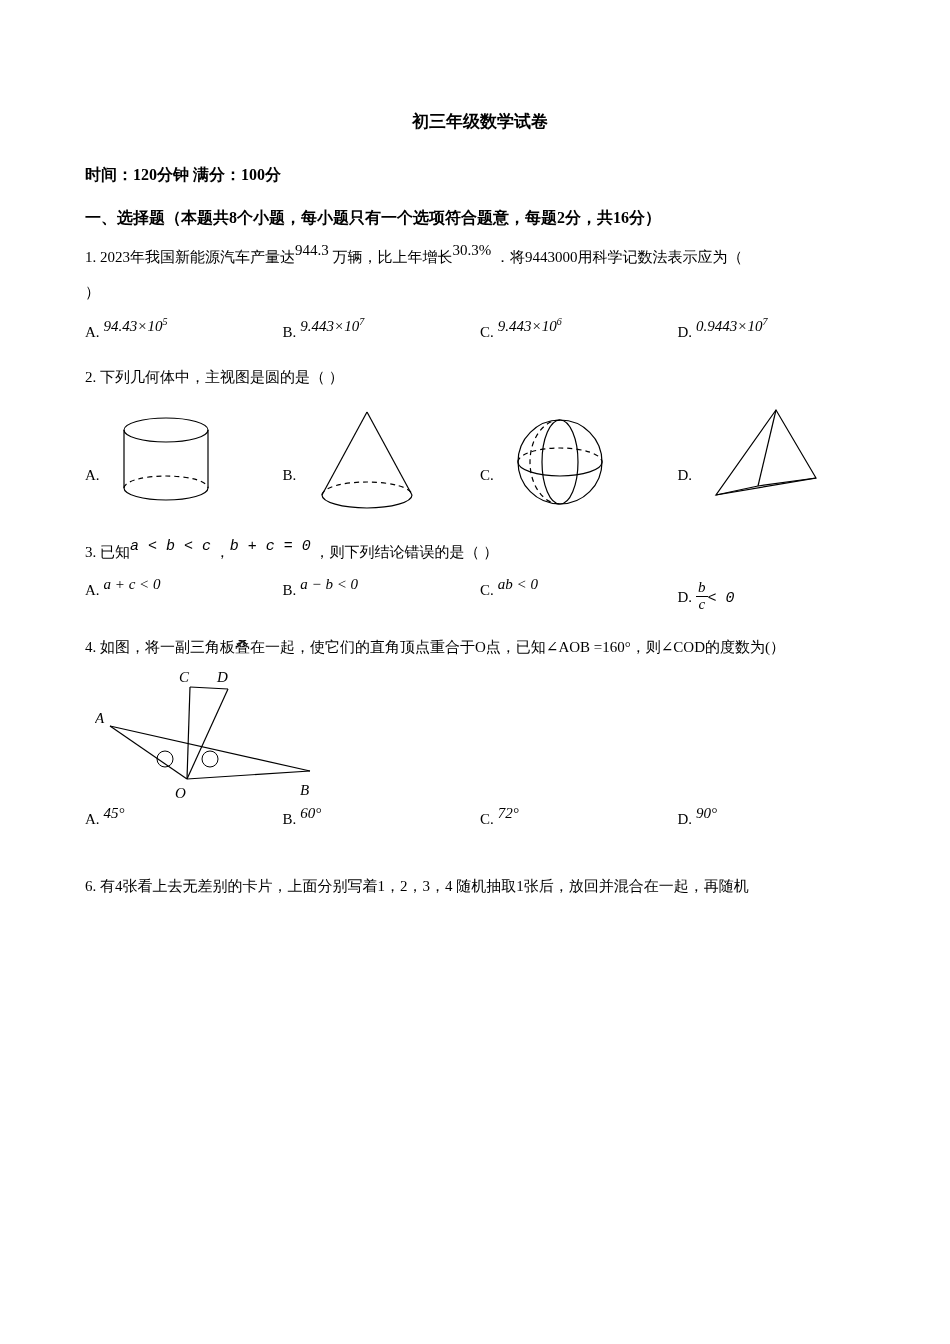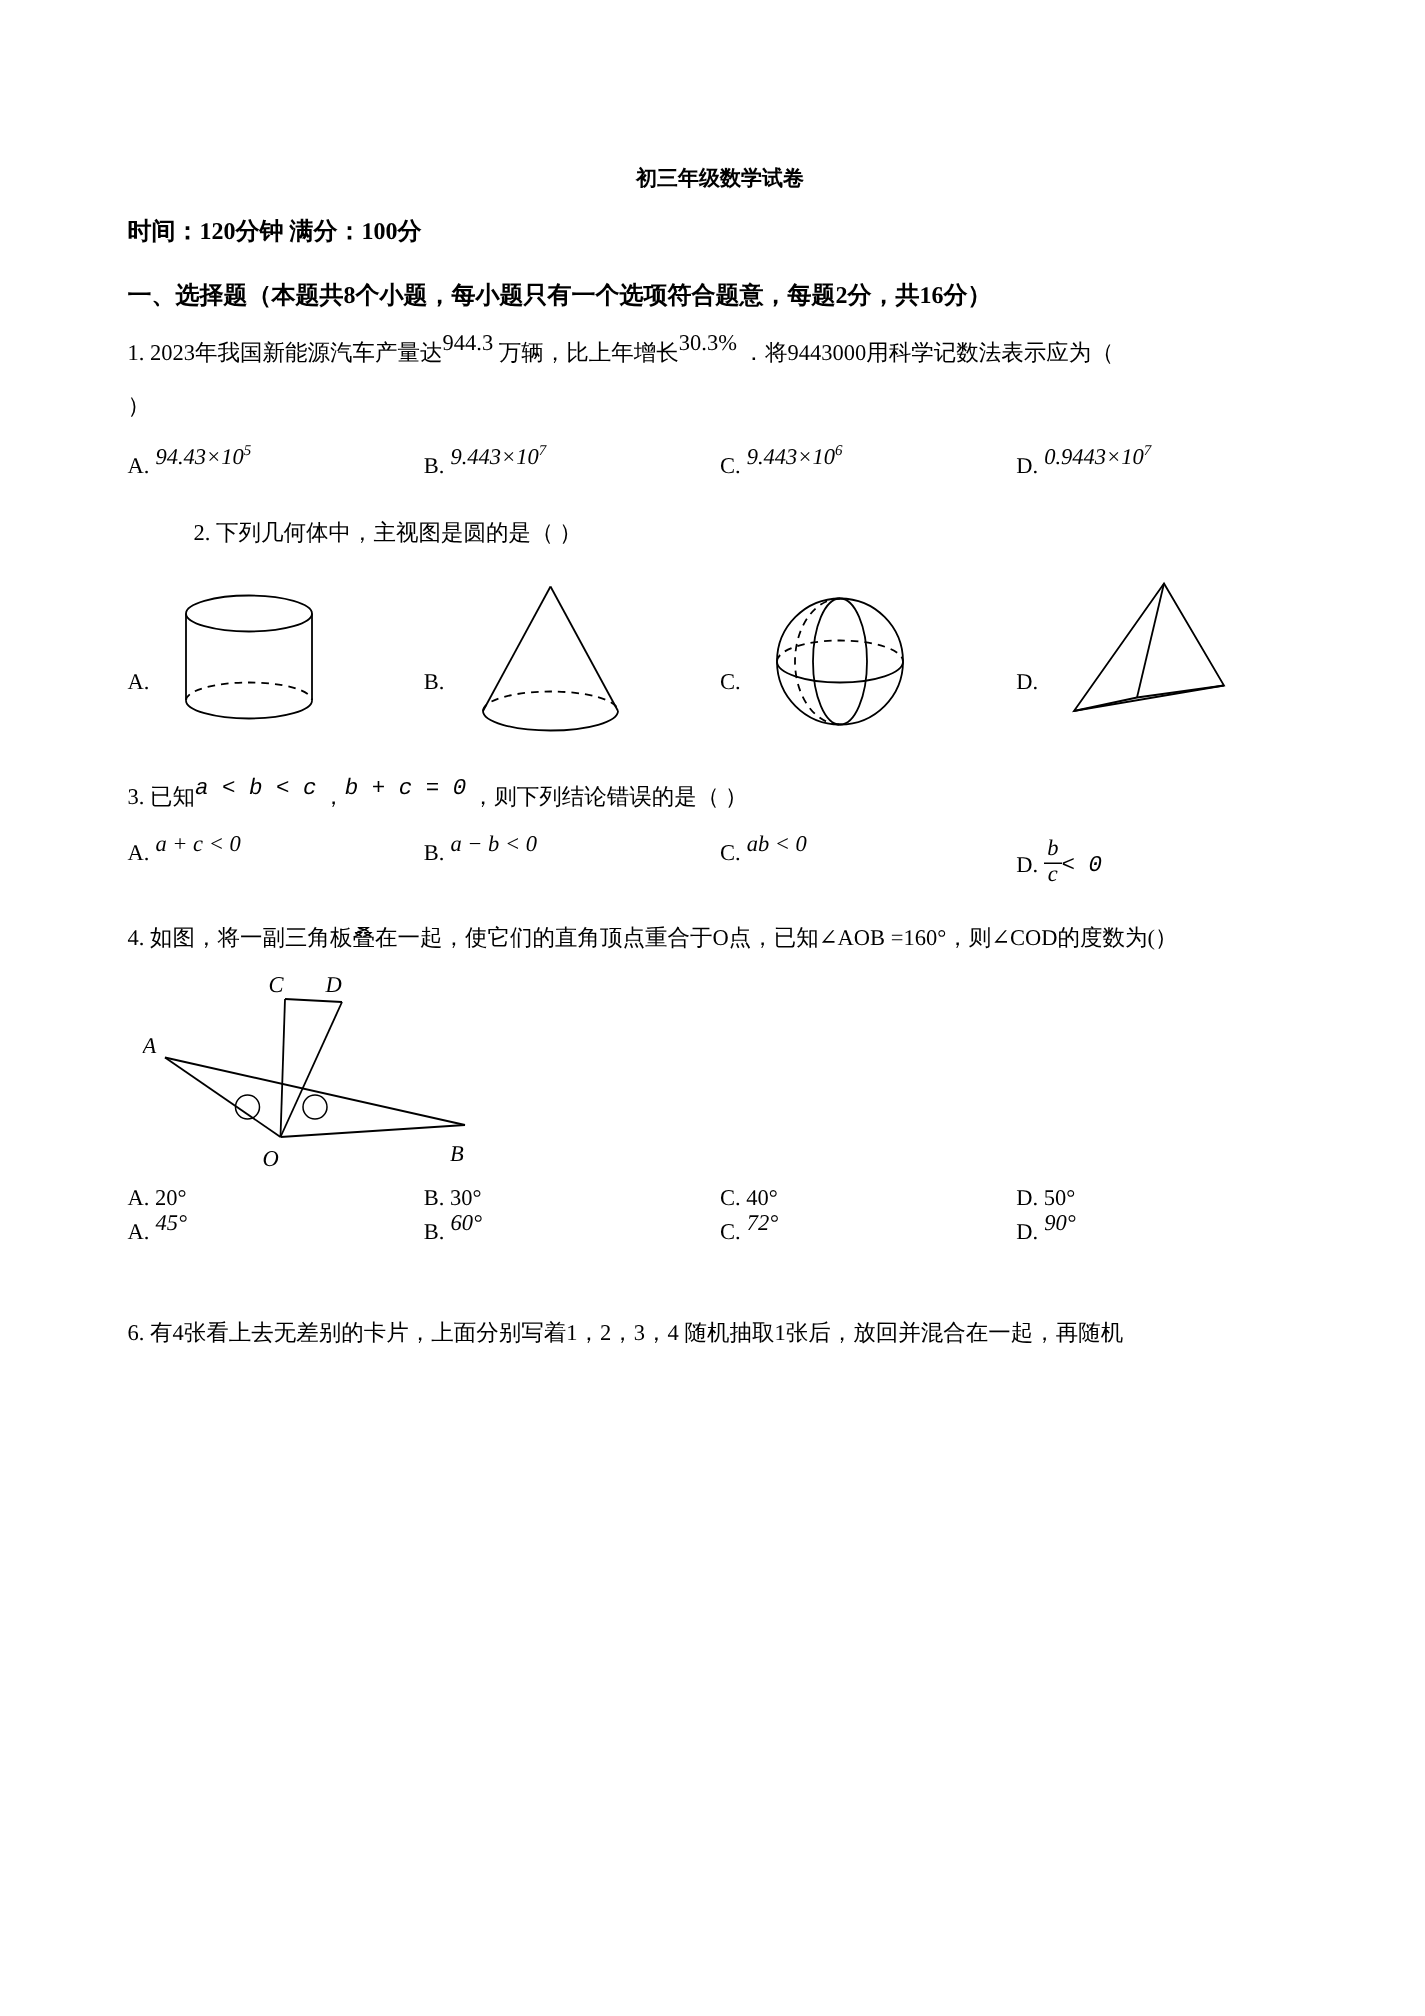--- a/index.html
+++ b/index.html
@@ -30,23 +30,23 @@
   }
   .title1 {
     font-weight: bold;
     font-size: 23px;
     text-align: center;
     letter-spacing: 0.5px;
     margin: 0 0 26px 0;
   }
   .title2 {
     font-weight: bold;
-    font-size: 14px;
+    font-size: 17px;
     text-align: center;
-    margin: 0 0 16px 0;
+    margin: 0 0 32px 0;
   }
   .title3 {
     font-weight: bold;
     font-size: 16px;
     text-align: left;
     margin: 0 0 22px 0;
   }
   .section-head {
     font-weight: bold;
     font-size: 16px;
@@ -152,21 +152,21 @@
         <span class="lbl">B.</span><span class="val">9.443×10</span><span class="val sup">7</span>
       </div>
       <div class="opt">
         <span class="lbl">C.</span><span class="val">9.443×10</span><span class="val sup">6</span>
       </div>
       <div class="opt">
         <span class="lbl">D.</span><span class="val">0.9443×10</span><span class="val sup">7</span>
       </div>
     </div>
 
-    <div class="q" style="margin-top:22px;margin-left:44px;">
+    <div class="q" style="margin-top:22px;">
       <span>2.</span>
       <span>下列几何体中，主视图是圆的是（          ）</span>
     </div>
 
     <div class="figrow">
       <div class="figcell">
         <span class="lbl">A.</span>
         <span>
           <svg width="120" height="120" viewBox="0 0 120 120">
             <ellipse cx="60" cy="30" rx="42" ry="12" fill="none" stroke="#000" stroke-width="1.2"></ellipse>
@@ -255,38 +255,20 @@
         <circle cx="115" cy="88" r="8" fill="none" stroke="#000" stroke-width="1"></circle>
 
         <text x="84" y="11" font-size="15" font-style="italic" font-family="Liberation Serif, serif">C</text>
         <text x="122" y="11" font-size="15" font-style="italic" font-family="Liberation Serif, serif">D</text>
         <text x="0" y="52" font-size="15" font-style="italic" font-family="Liberation Serif, serif">A</text>
         <text x="80" y="127" font-size="15" font-style="italic" font-family="Liberation Serif, serif">O</text>
         <text x="205" y="124" font-size="15" font-style="italic" font-family="Liberation Serif, serif">B</text>
       </svg>
     </div>
 
-    <div class="optline">
-      <div class="opt">
-        <span>A.</span>
-        <span>20°</span>
-      </div>
-      <div class="opt">
-        <span>B.</span>
-        <span>30°</span>
-      </div>
-      <div class="opt">
-        <span>C.</span>
-        <span>40°</span>
-      </div>
-      <div class="opt">
-        <span>D.</span>
-        <span>50°</span>
-      </div>
-    </div>
 
 
     <div class="opts opts-math" style="margin-top:2px;">
       <div class="opt">
         <span class="lbl">A.</span><span class="val">45°</span>
       </div>
       <div class="opt">
         <span class="lbl">B.</span><span class="val">60°</span>
       </div>
       <div class="opt">

